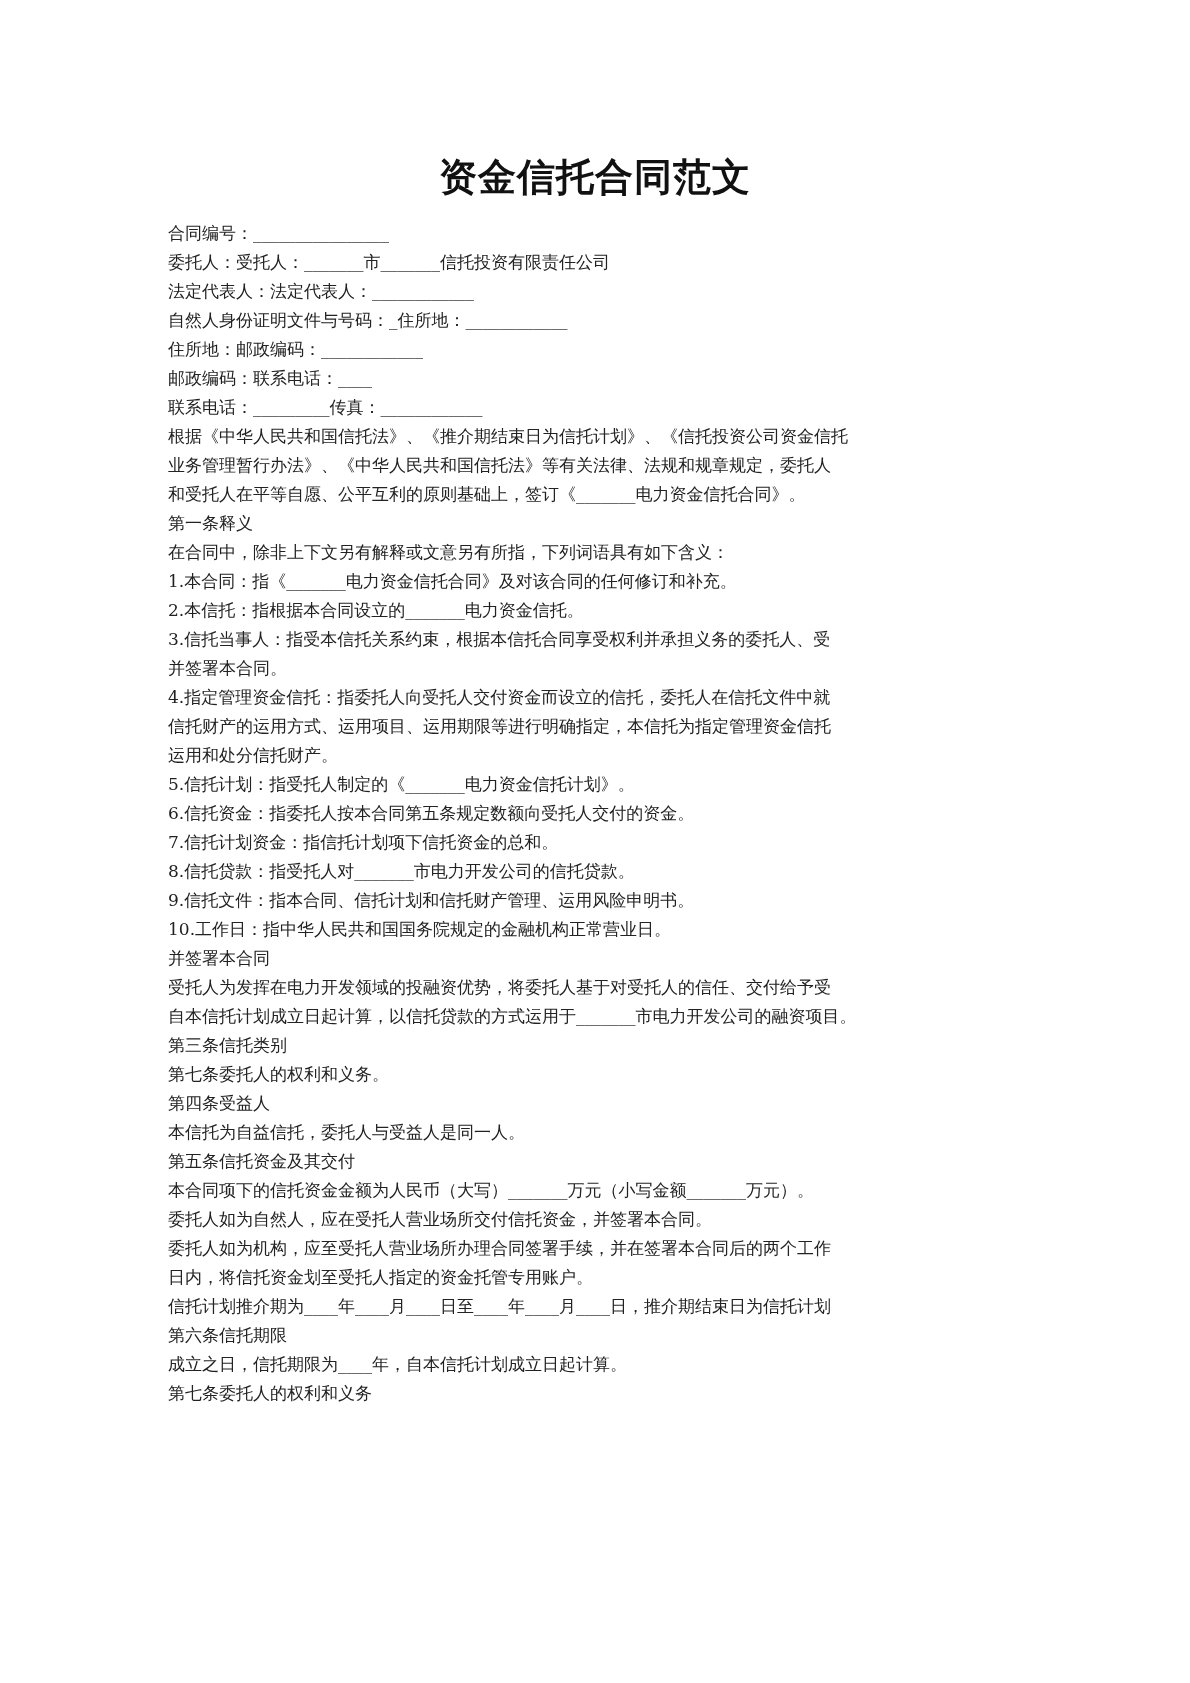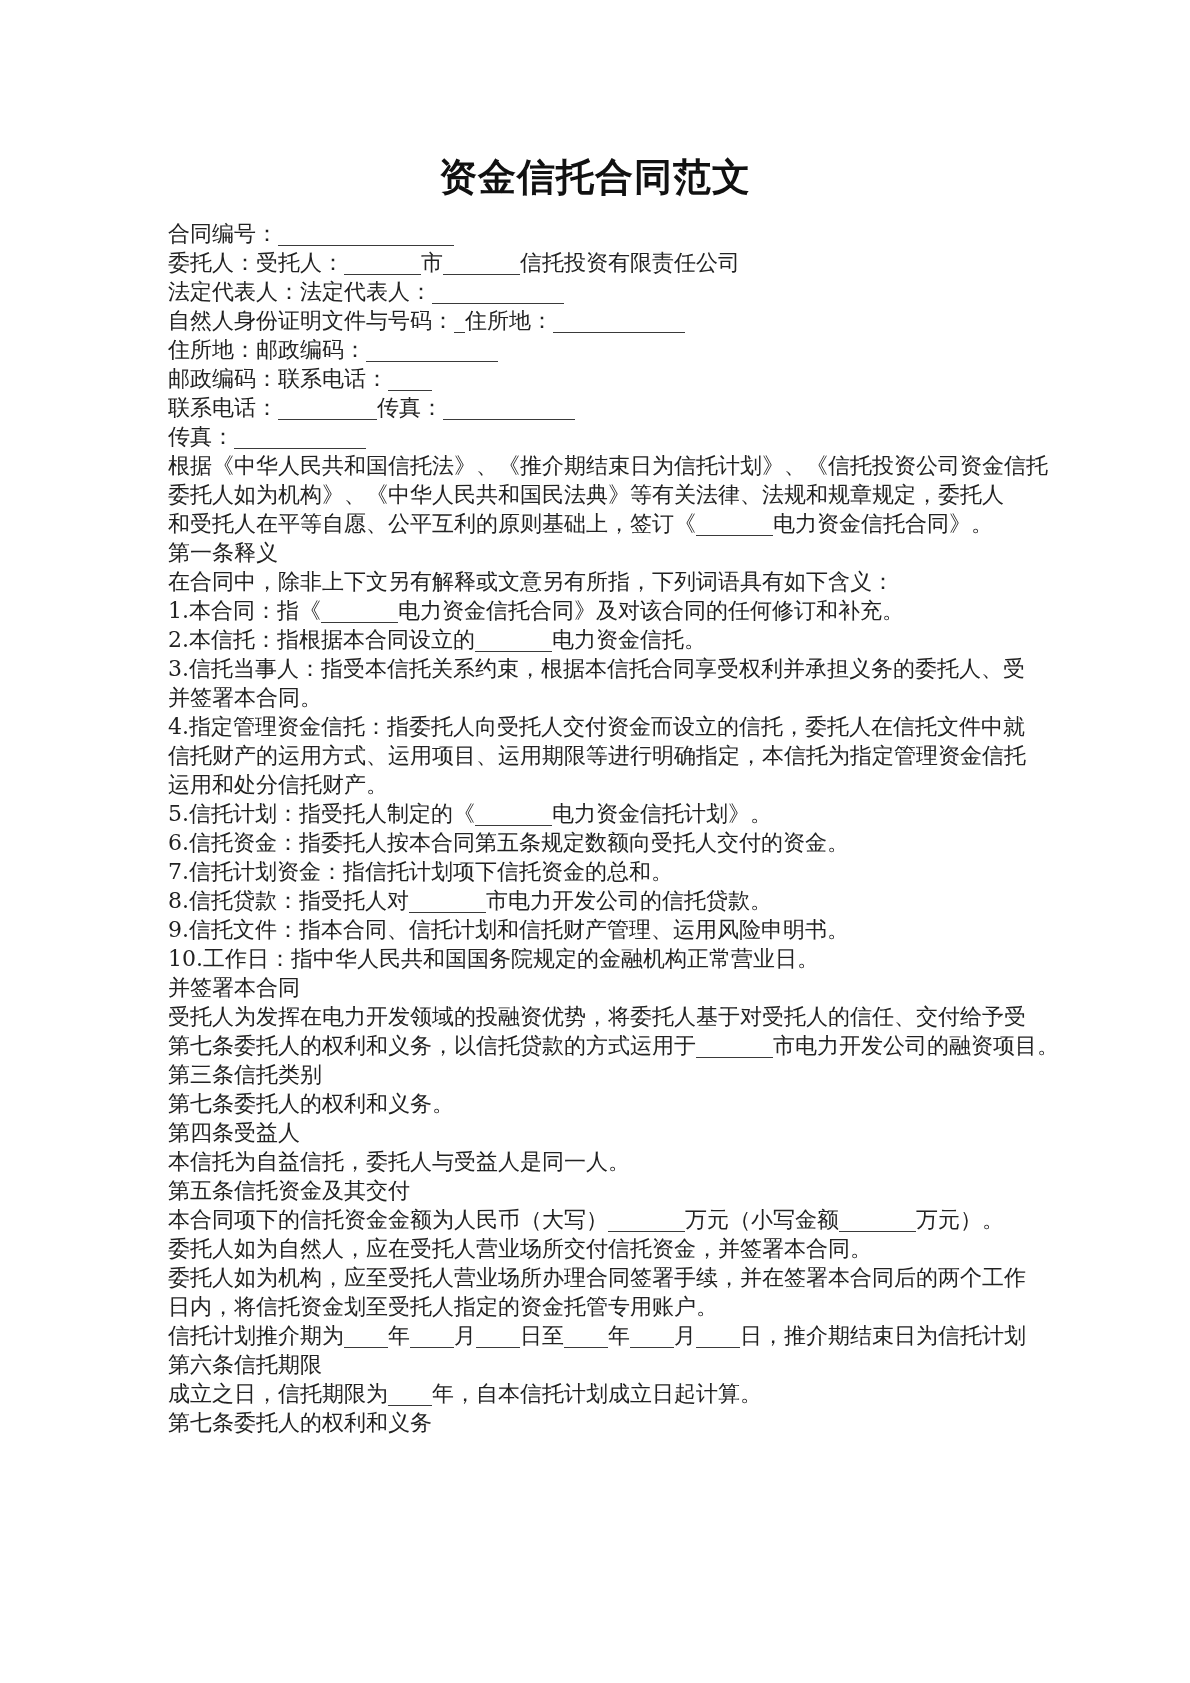--- a/index.html
+++ b/index.html
@@ -5,60 +5,59 @@
   html, body { margin: 0; padding: 0; background: #ffffff; }
   body { width: 1190px; height: 1683px; position: relative; overflow: hidden; }
   .page { position: absolute; left: 0; top: 0; width: 1190px; height: 1683px; background: #fff; }
   .title {
     position: absolute; top: 152px; left: 0; width: 1190px; text-align: center;
     font-family: "DejaVu Serif", serif; font-weight: bold; font-size: 38px;
     color: #111; letter-spacing: 1px;
   }
   .body {
     position: absolute; top: 219px; left: 168px; width: 850px;
-    font-family: "DejaVu Serif", serif; font-size: 22px; line-height: 29px;
+    font-family: "DejaVu Serif", serif; font-size: 17px; line-height: 29px;
     color: #222;
   }
   .line { white-space: pre; height: 29px; overflow: visible; }
 </style>
 </head>
 <body>
 
 <div class="page">
   <div class="title">资金信托合同范文</div>
   <div class="body">
     <div class="line">合同编号：________________</div>
     <div class="line">委托人：受托人：_______市_______信托投资有限责任公司</div>
     <div class="line">法定代表人：法定代表人：____________</div>
     <div class="line">自然人身份证明文件与号码：_住所地：____________</div>
     <div class="line">住所地：邮政编码：____________</div>
     <div class="line">邮政编码：联系电话：____</div>
     <div class="line">联系电话：_________传真：____________</div>
-    <div class="line">传真：____________</div>
     <div class="line">根据《中华人民共和国信托法》、《推介期结束日为信托计划》、《信托投资公司资金信托</div>
-    <div class="line">委托人如为机构》、《中华人民共和国民法典》等有关法律、法规和规章规定，委托人</div>
+    <div class="line">业务管理暂行办法》、《中华人民共和国信托法》等有关法律、法规和规章规定，委托人</div>
     <div class="line">和受托人在平等自愿、公平互利的原则基础上，签订《_______电力资金信托合同》。</div>
     <div class="line">第一条释义</div>
     <div class="line">在合同中，除非上下文另有解释或文意另有所指，下列词语具有如下含义：</div>
     <div class="line">1.本合同：指《_______电力资金信托合同》及对该合同的任何修订和补充。</div>
     <div class="line">2.本信托：指根据本合同设立的_______电力资金信托。</div>
     <div class="line">3.信托当事人：指受本信托关系约束，根据本信托合同享受权利并承担义务的委托人、受</div>
     <div class="line">并签署本合同。</div>
     <div class="line">4.指定管理资金信托：指委托人向受托人交付资金而设立的信托，委托人在信托文件中就</div>
     <div class="line">信托财产的运用方式、运用项目、运用期限等进行明确指定，本信托为指定管理资金信托</div>
     <div class="line">运用和处分信托财产。</div>
     <div class="line">5.信托计划：指受托人制定的《_______电力资金信托计划》。</div>
     <div class="line">6.信托资金：指委托人按本合同第五条规定数额向受托人交付的资金。</div>
     <div class="line">7.信托计划资金：指信托计划项下信托资金的总和。</div>
     <div class="line">8.信托贷款：指受托人对_______市电力开发公司的信托贷款。</div>
     <div class="line">9.信托文件：指本合同、信托计划和信托财产管理、运用风险申明书。</div>
     <div class="line">10.工作日：指中华人民共和国国务院规定的金融机构正常营业日。</div>
     <div class="line">并签署本合同</div>
     <div class="line">受托人为发挥在电力开发领域的投融资优势，将委托人基于对受托人的信任、交付给予受</div>
-    <div class="line">第七条委托人的权利和义务，以信托贷款的方式运用于_______市电力开发公司的融资项目。</div>
+    <div class="line">自本信托计划成立日起计算，以信托贷款的方式运用于_______市电力开发公司的融资项目。</div>
     <div class="line">第三条信托类别</div>
     <div class="line">第七条委托人的权利和义务。</div>
     <div class="line">第四条受益人</div>
     <div class="line">本信托为自益信托，委托人与受益人是同一人。</div>
     <div class="line">第五条信托资金及其交付</div>
     <div class="line">本合同项下的信托资金金额为人民币（大写）_______万元（小写金额_______万元）。</div>
     <div class="line">委托人如为自然人，应在受托人营业场所交付信托资金，并签署本合同。</div>
     <div class="line">委托人如为机构，应至受托人营业场所办理合同签署手续，并在签署本合同后的两个工作</div>
     <div class="line">日内，将信托资金划至受托人指定的资金托管专用账户。</div>
     <div class="line">信托计划推介期为____年____月____日至____年____月____日，推介期结束日为信托计划</div>

